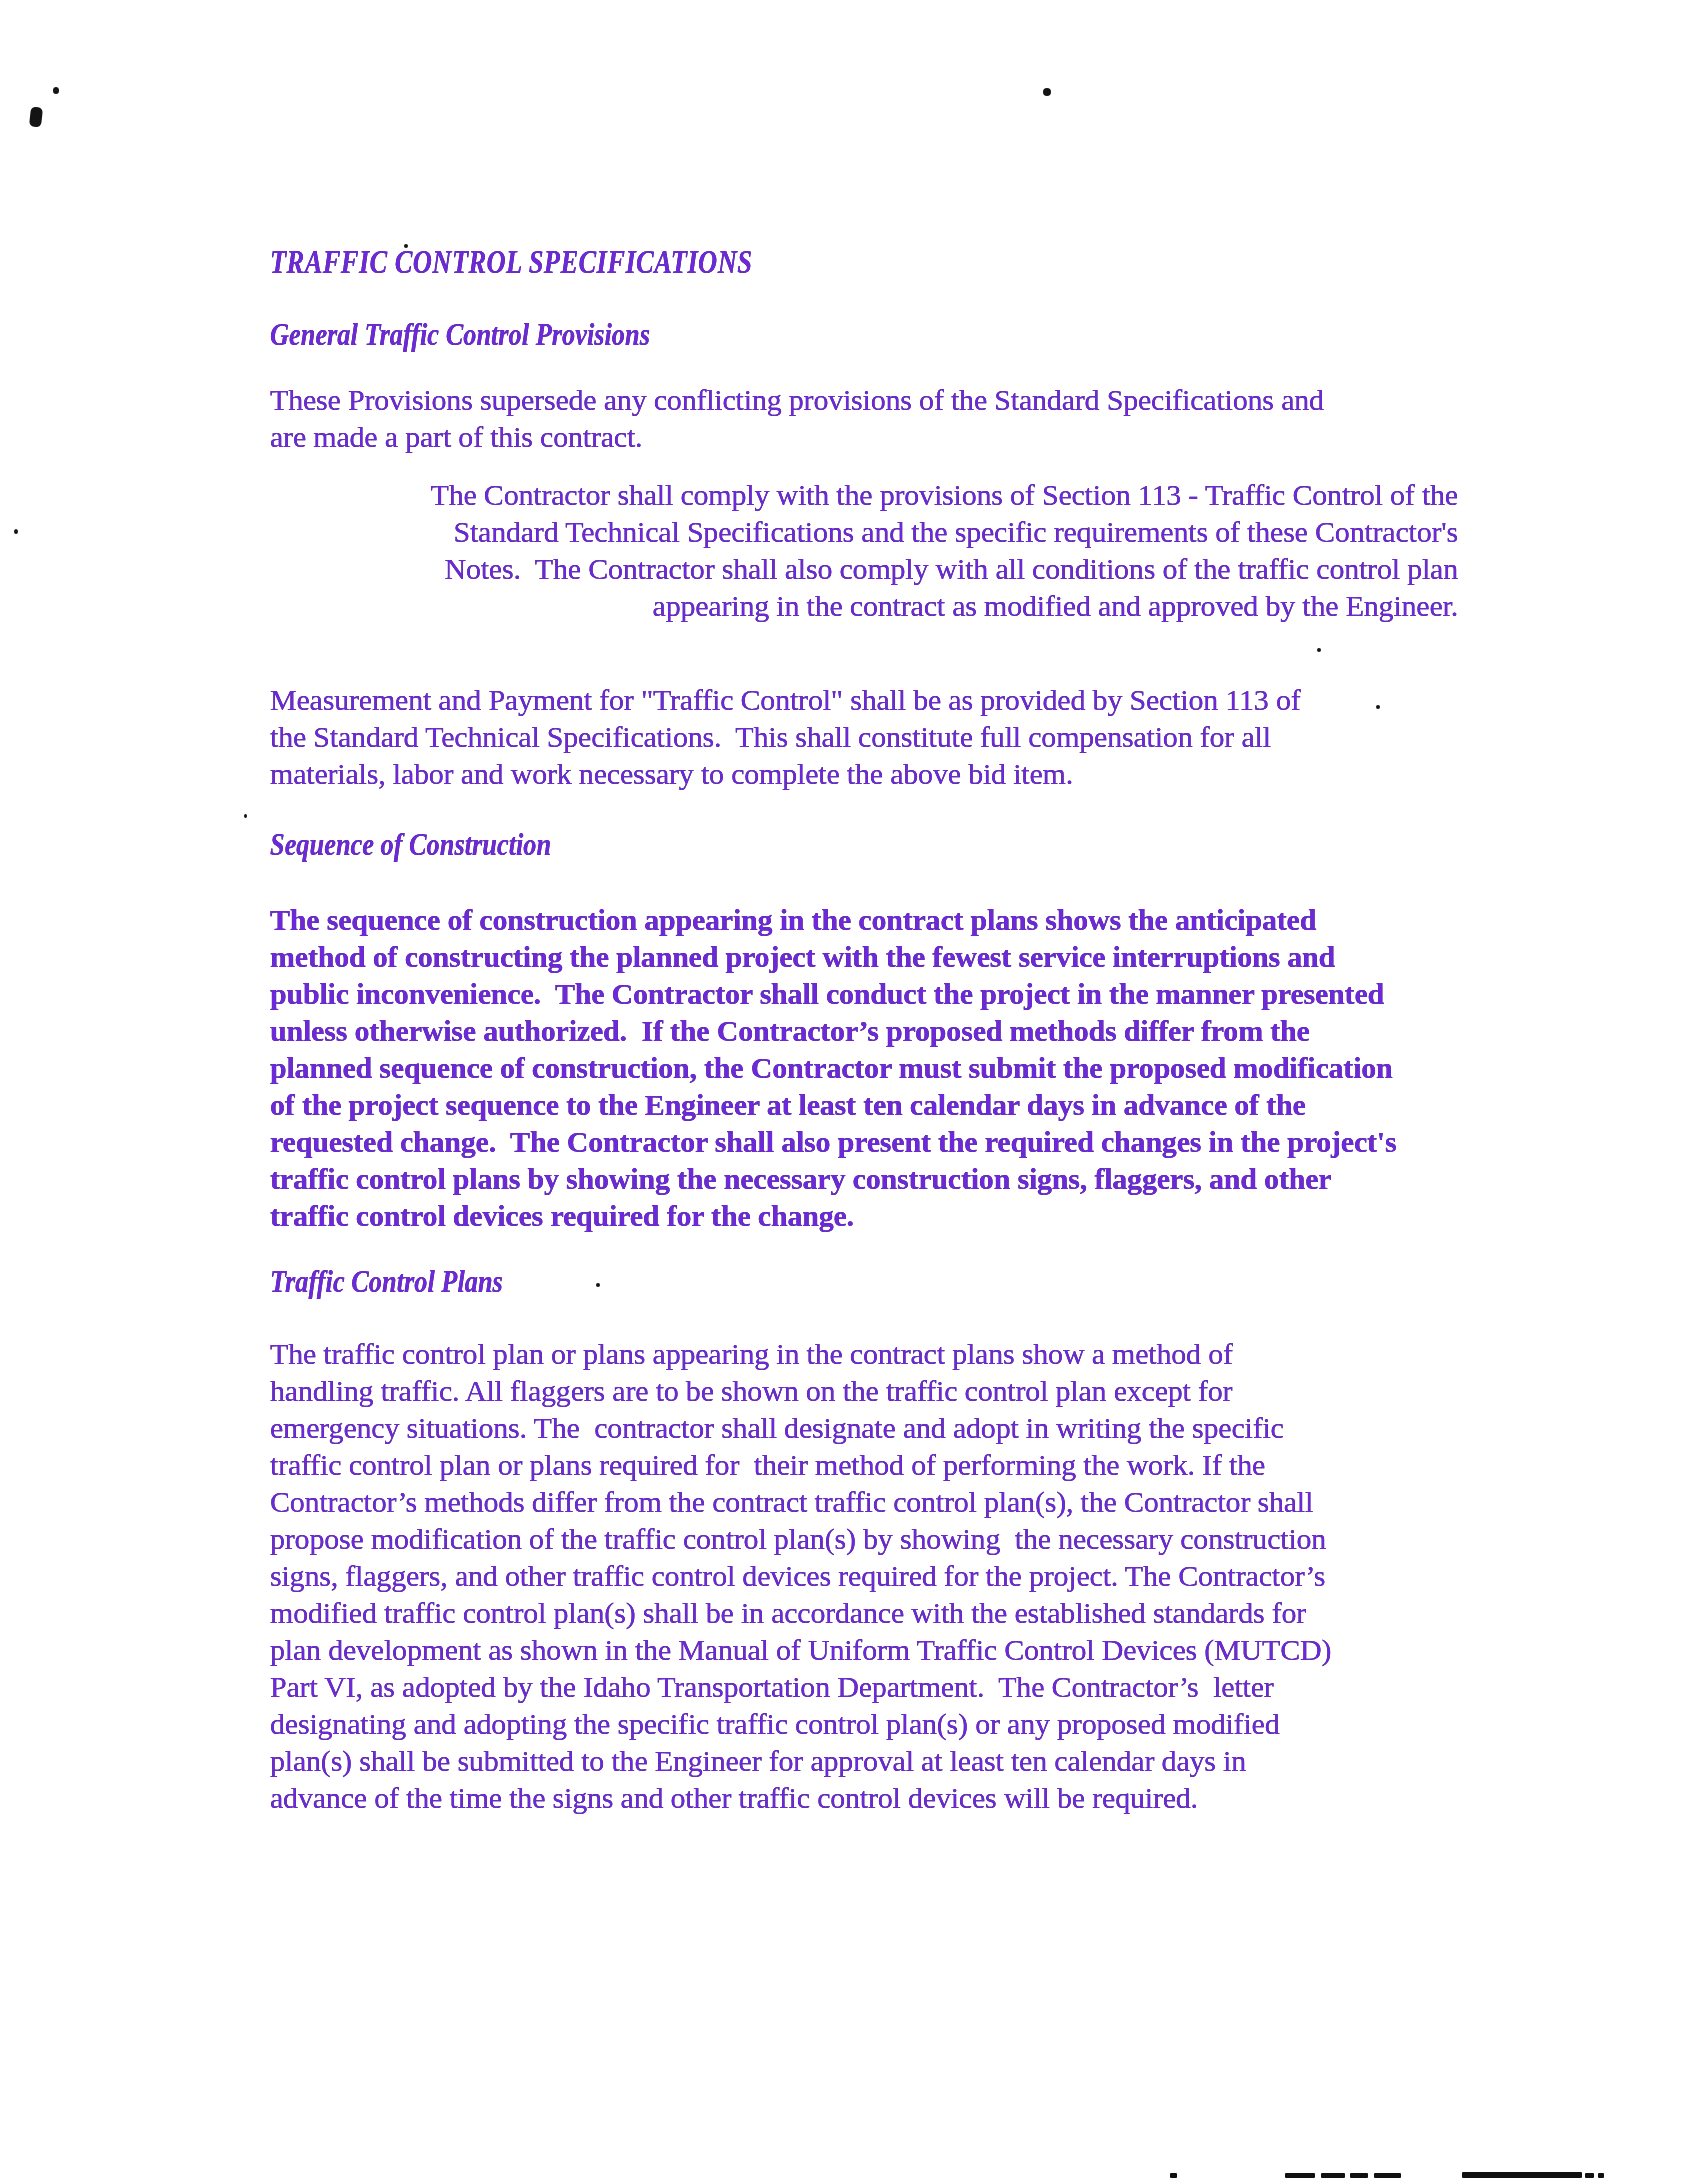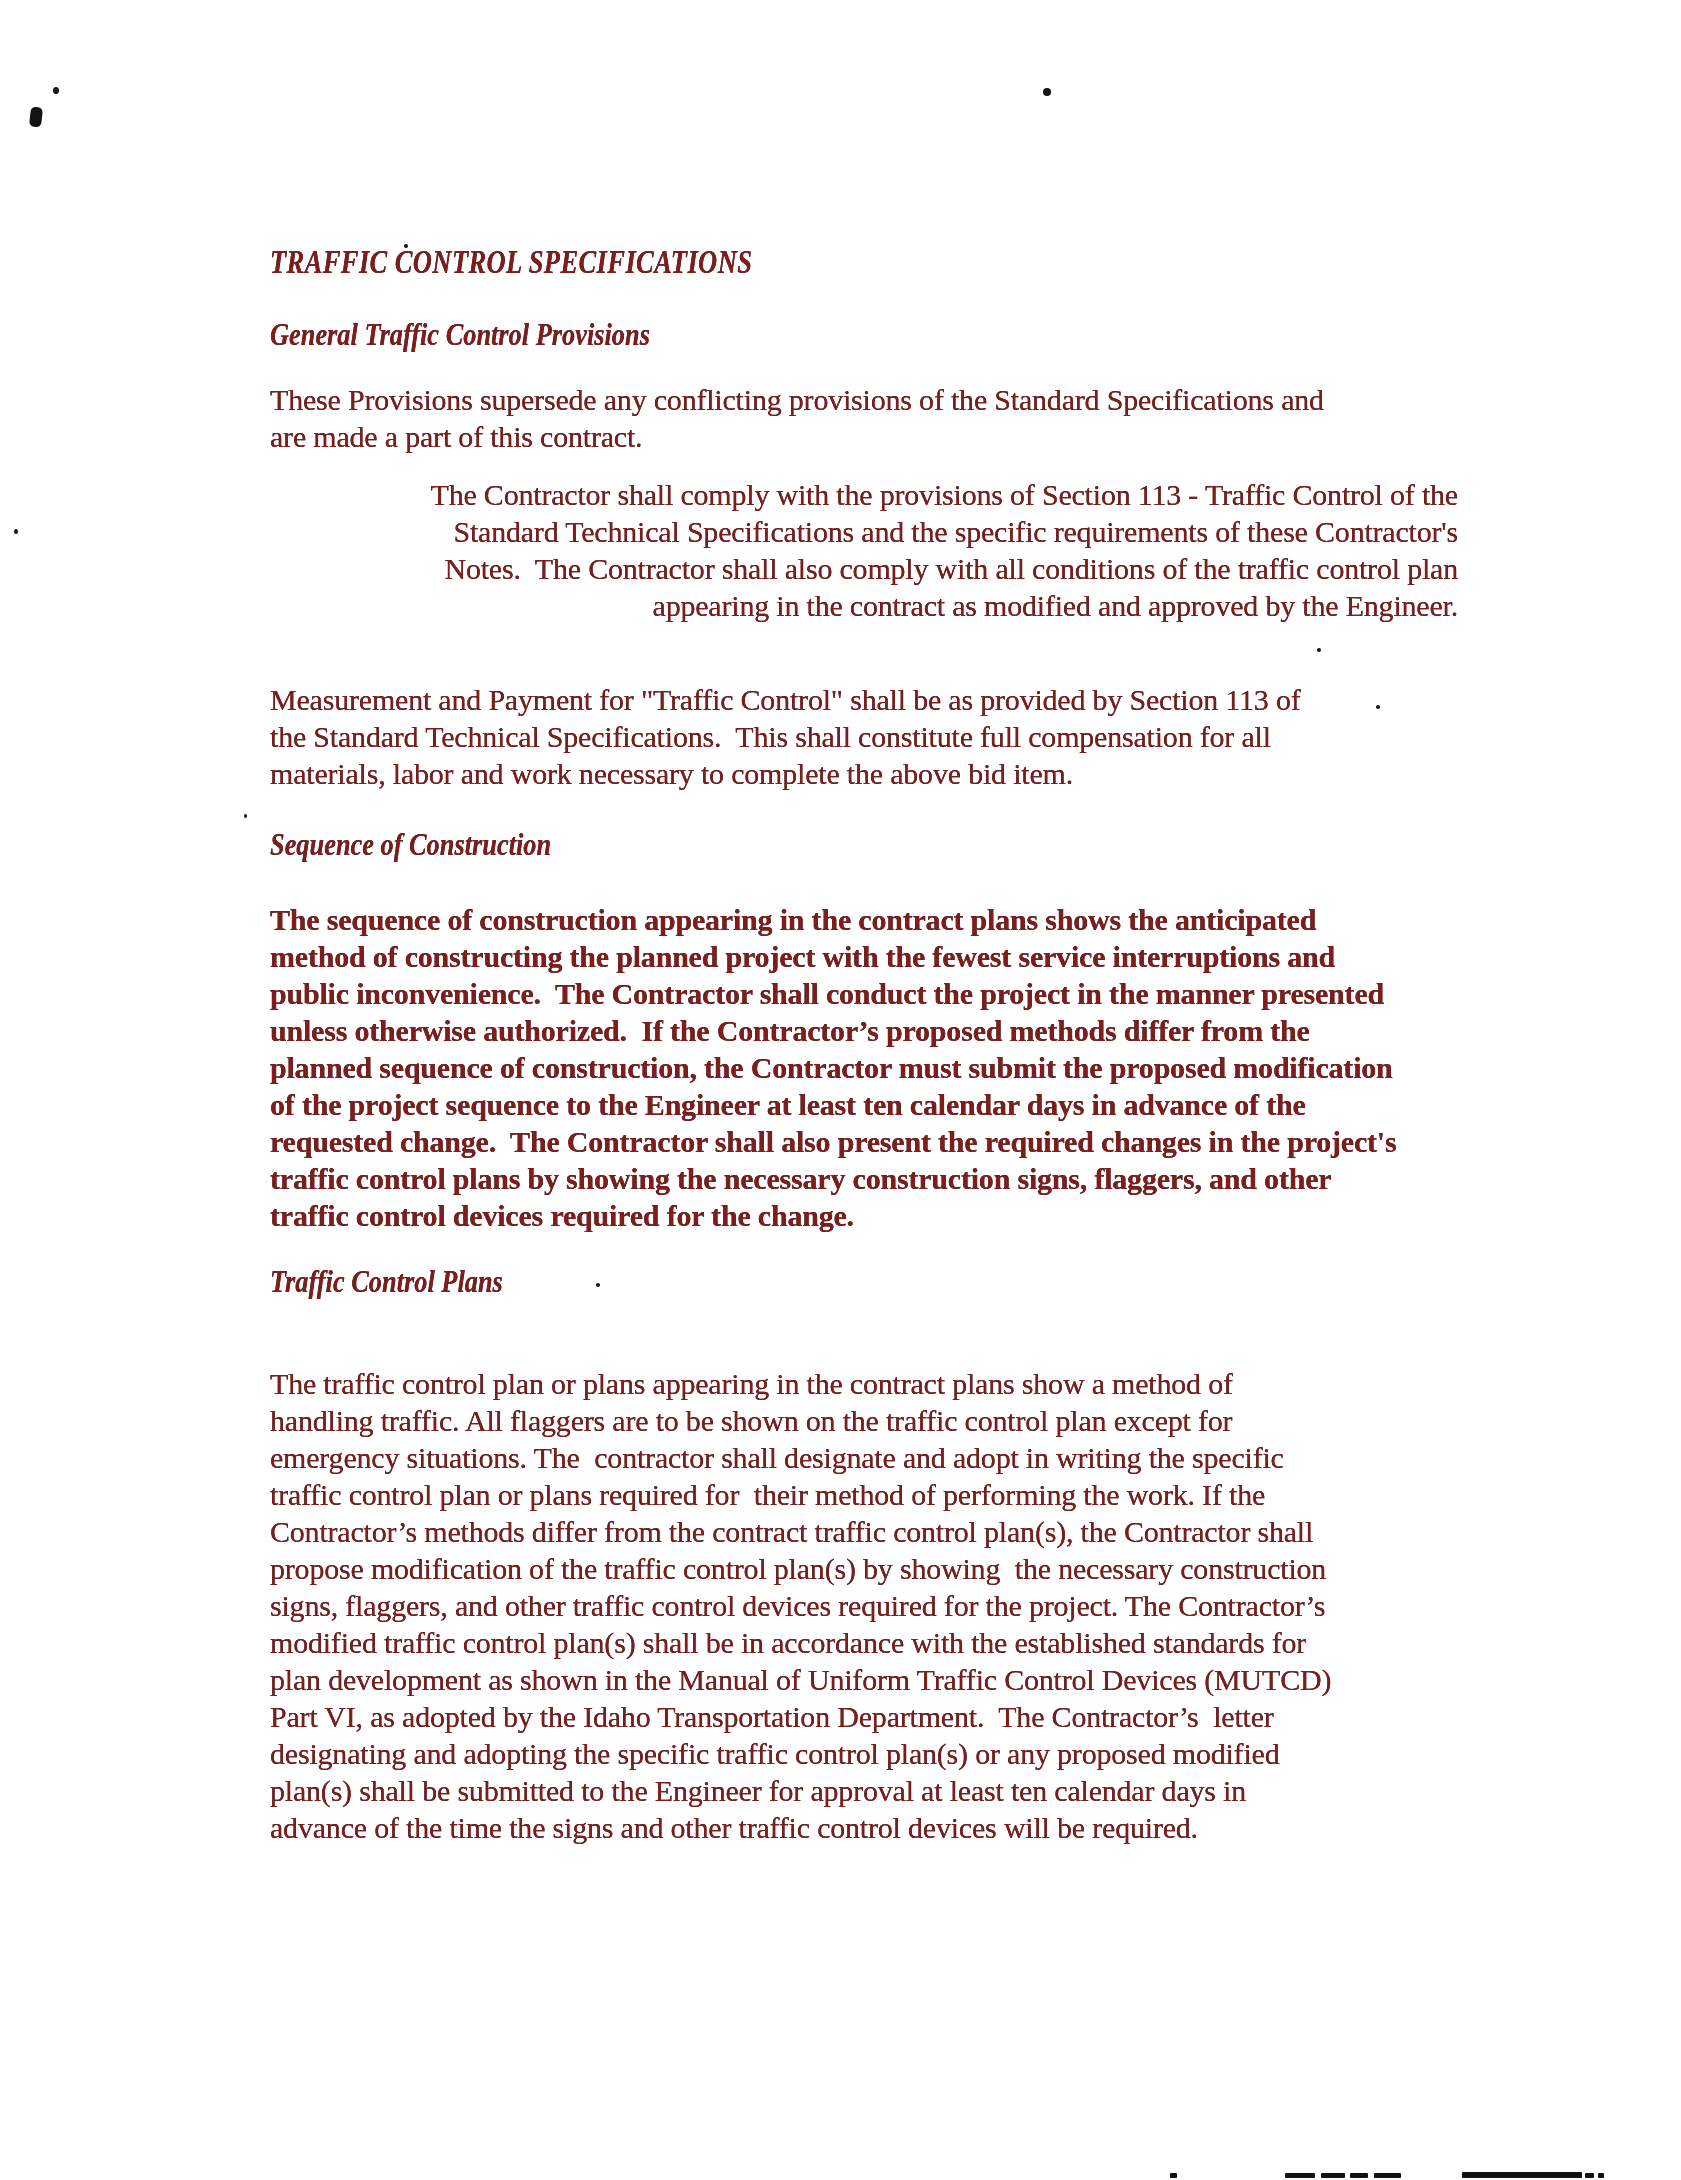--- a/index.html
+++ b/index.html
@@ -11,21 +11,21 @@
     overflow: hidden;
     position: relative;
   }
   .page {
     position: absolute;
     left: 0; top: 0;
     width: 1681px;
     height: 2180px;
     background: #ffffff;
     font-family: "Liberation Serif", "DejaVu Serif", serif;
-    color: #7f1d1d;
+    color: #6d28d9;
   }
   
   .tblock {
     position: absolute;
     left: 270px;
     white-space: pre-wrap;
     text-shadow: 0 0 0.5px rgba(0,0,0,0.85);
   }
   .doc-title {
     top: 240px;
@@ -51,21 +51,21 @@
   .para {
     font-size: 30px;
     line-height: 37px;
     letter-spacing: -0.2px;
     width: 1188px;
   }
   .p-1 { top: 381px; }
   .p-2 { top: 476px; text-align: right; }
   .p-3 { top: 681px; }
   .p-4 { top: 901px; font-weight: bold; }
-  .p-5 { top: 1365px; }
+  .p-5 { top: 1335px; }
   
   .artifact {
     position: absolute;
     background: #141414;
     border-radius: 50%;
   }
   .a-blob      { left: 30px;  top: 107px;  width: 12px; height: 20px; border-radius: 5px; transform: rotate(6deg); }
   .a-dot-tl    { left: 53px;  top: 87px;   width: 6px;  height: 7px; }
   .a-dot-tr    { left: 1043px;top: 88px;   width: 8px;  height: 8px; }
   .a-dot-title { left: 404px; top: 244px;  width: 4px;  height: 4px; }

